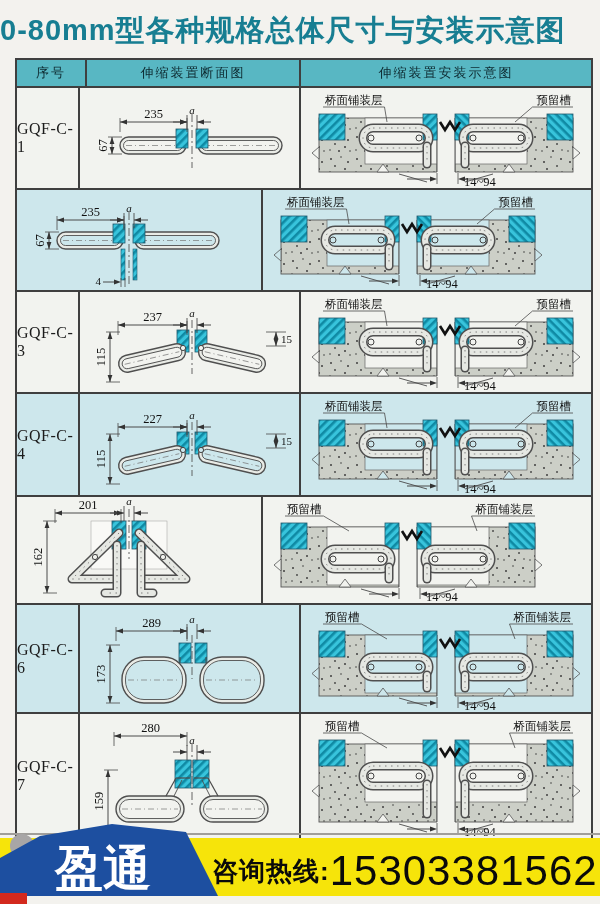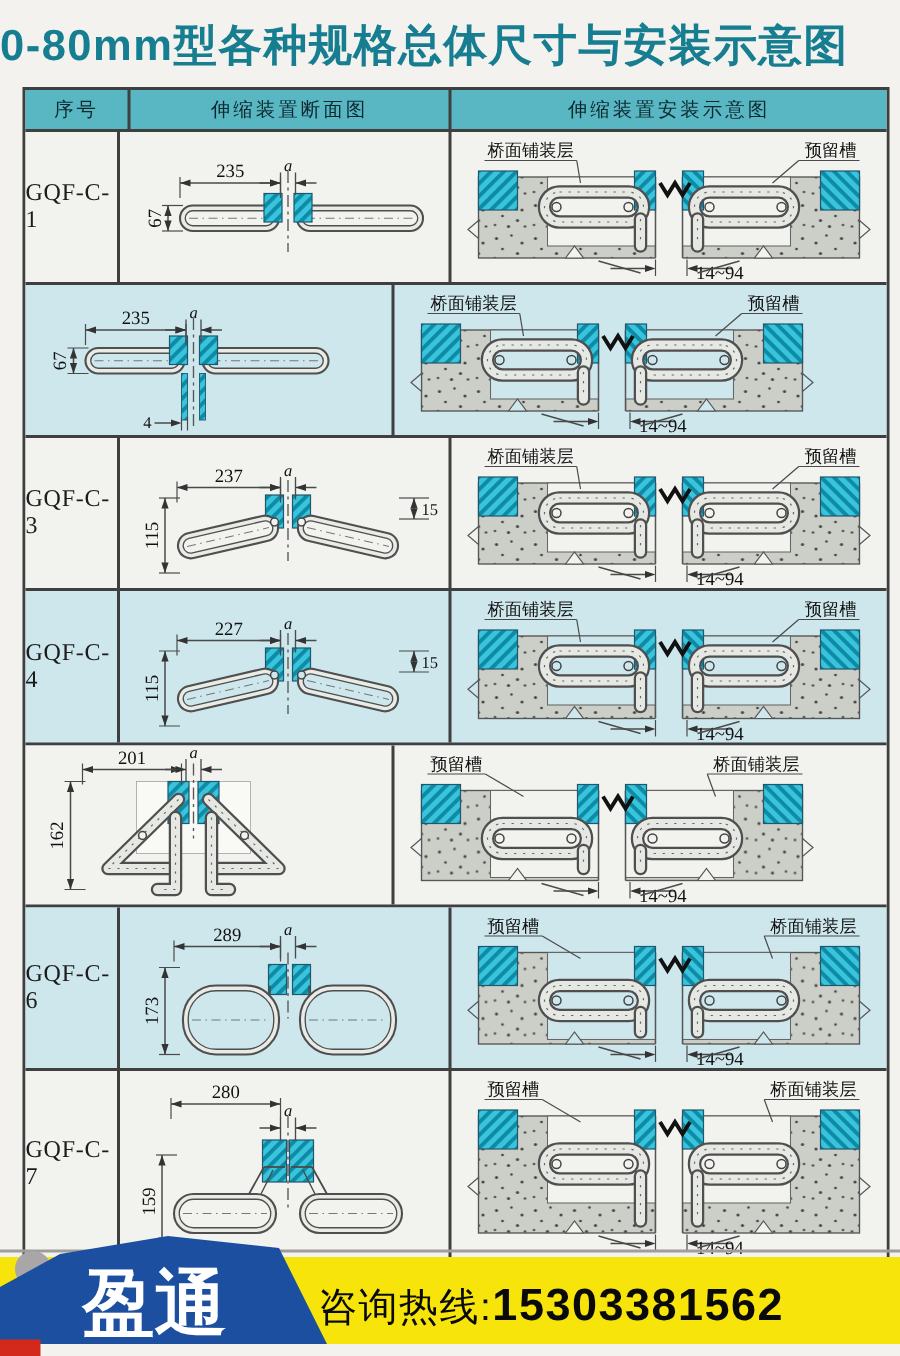--- a/index.html
+++ b/index.html
@@ -22,22 +22,22 @@
       color:#1c1c1c;box-sizing:border-box;letter-spacing:.5px}
   .c2{width:246px;border-right:2px solid #3f3f3f;box-sizing:border-box}
   .c3{flex:1;position:relative}
   .c2 svg,.c3 svg{display:block}
   .footer{position:absolute;left:0;top:833px;width:600px;height:71px}
   .fline{position:absolute;top:0;left:0;width:600px;height:2px;background:#a09e9a}
   .fyellow{position:absolute;top:5px;left:0;width:600px;height:58px}
   .fsvg{position:absolute;left:0;top:-12px}
   .fphone{position:absolute;left:212px;top:15px;height:46px;display:flex;
           align-items:center;color:#0a0a0a;white-space:nowrap}
-  .fphone .lab{font-size:26px;font-weight:400;letter-spacing:1px}
-  .fphone .num{font-size:30px;font-weight:700;letter-spacing:1px}
+  .fphone .lab{font-size:26px;font-weight:700;letter-spacing:1px}
+  .fphone .num{font-size:42px;font-weight:400;letter-spacing:1px}
 </style>
 </head>
 <body>
 
 <svg width="0" height="0" style="position:absolute" aria-hidden="true">
   <defs>
     <pattern id="hz" width="6" height="6" patternUnits="userSpaceOnUse" patternTransform="rotate(45)">
       <rect width="6" height="6" fill="#38c4dc"></rect>
       <rect width="2.6" height="6" fill="#0f8aa4"></rect>
     </pattern>

